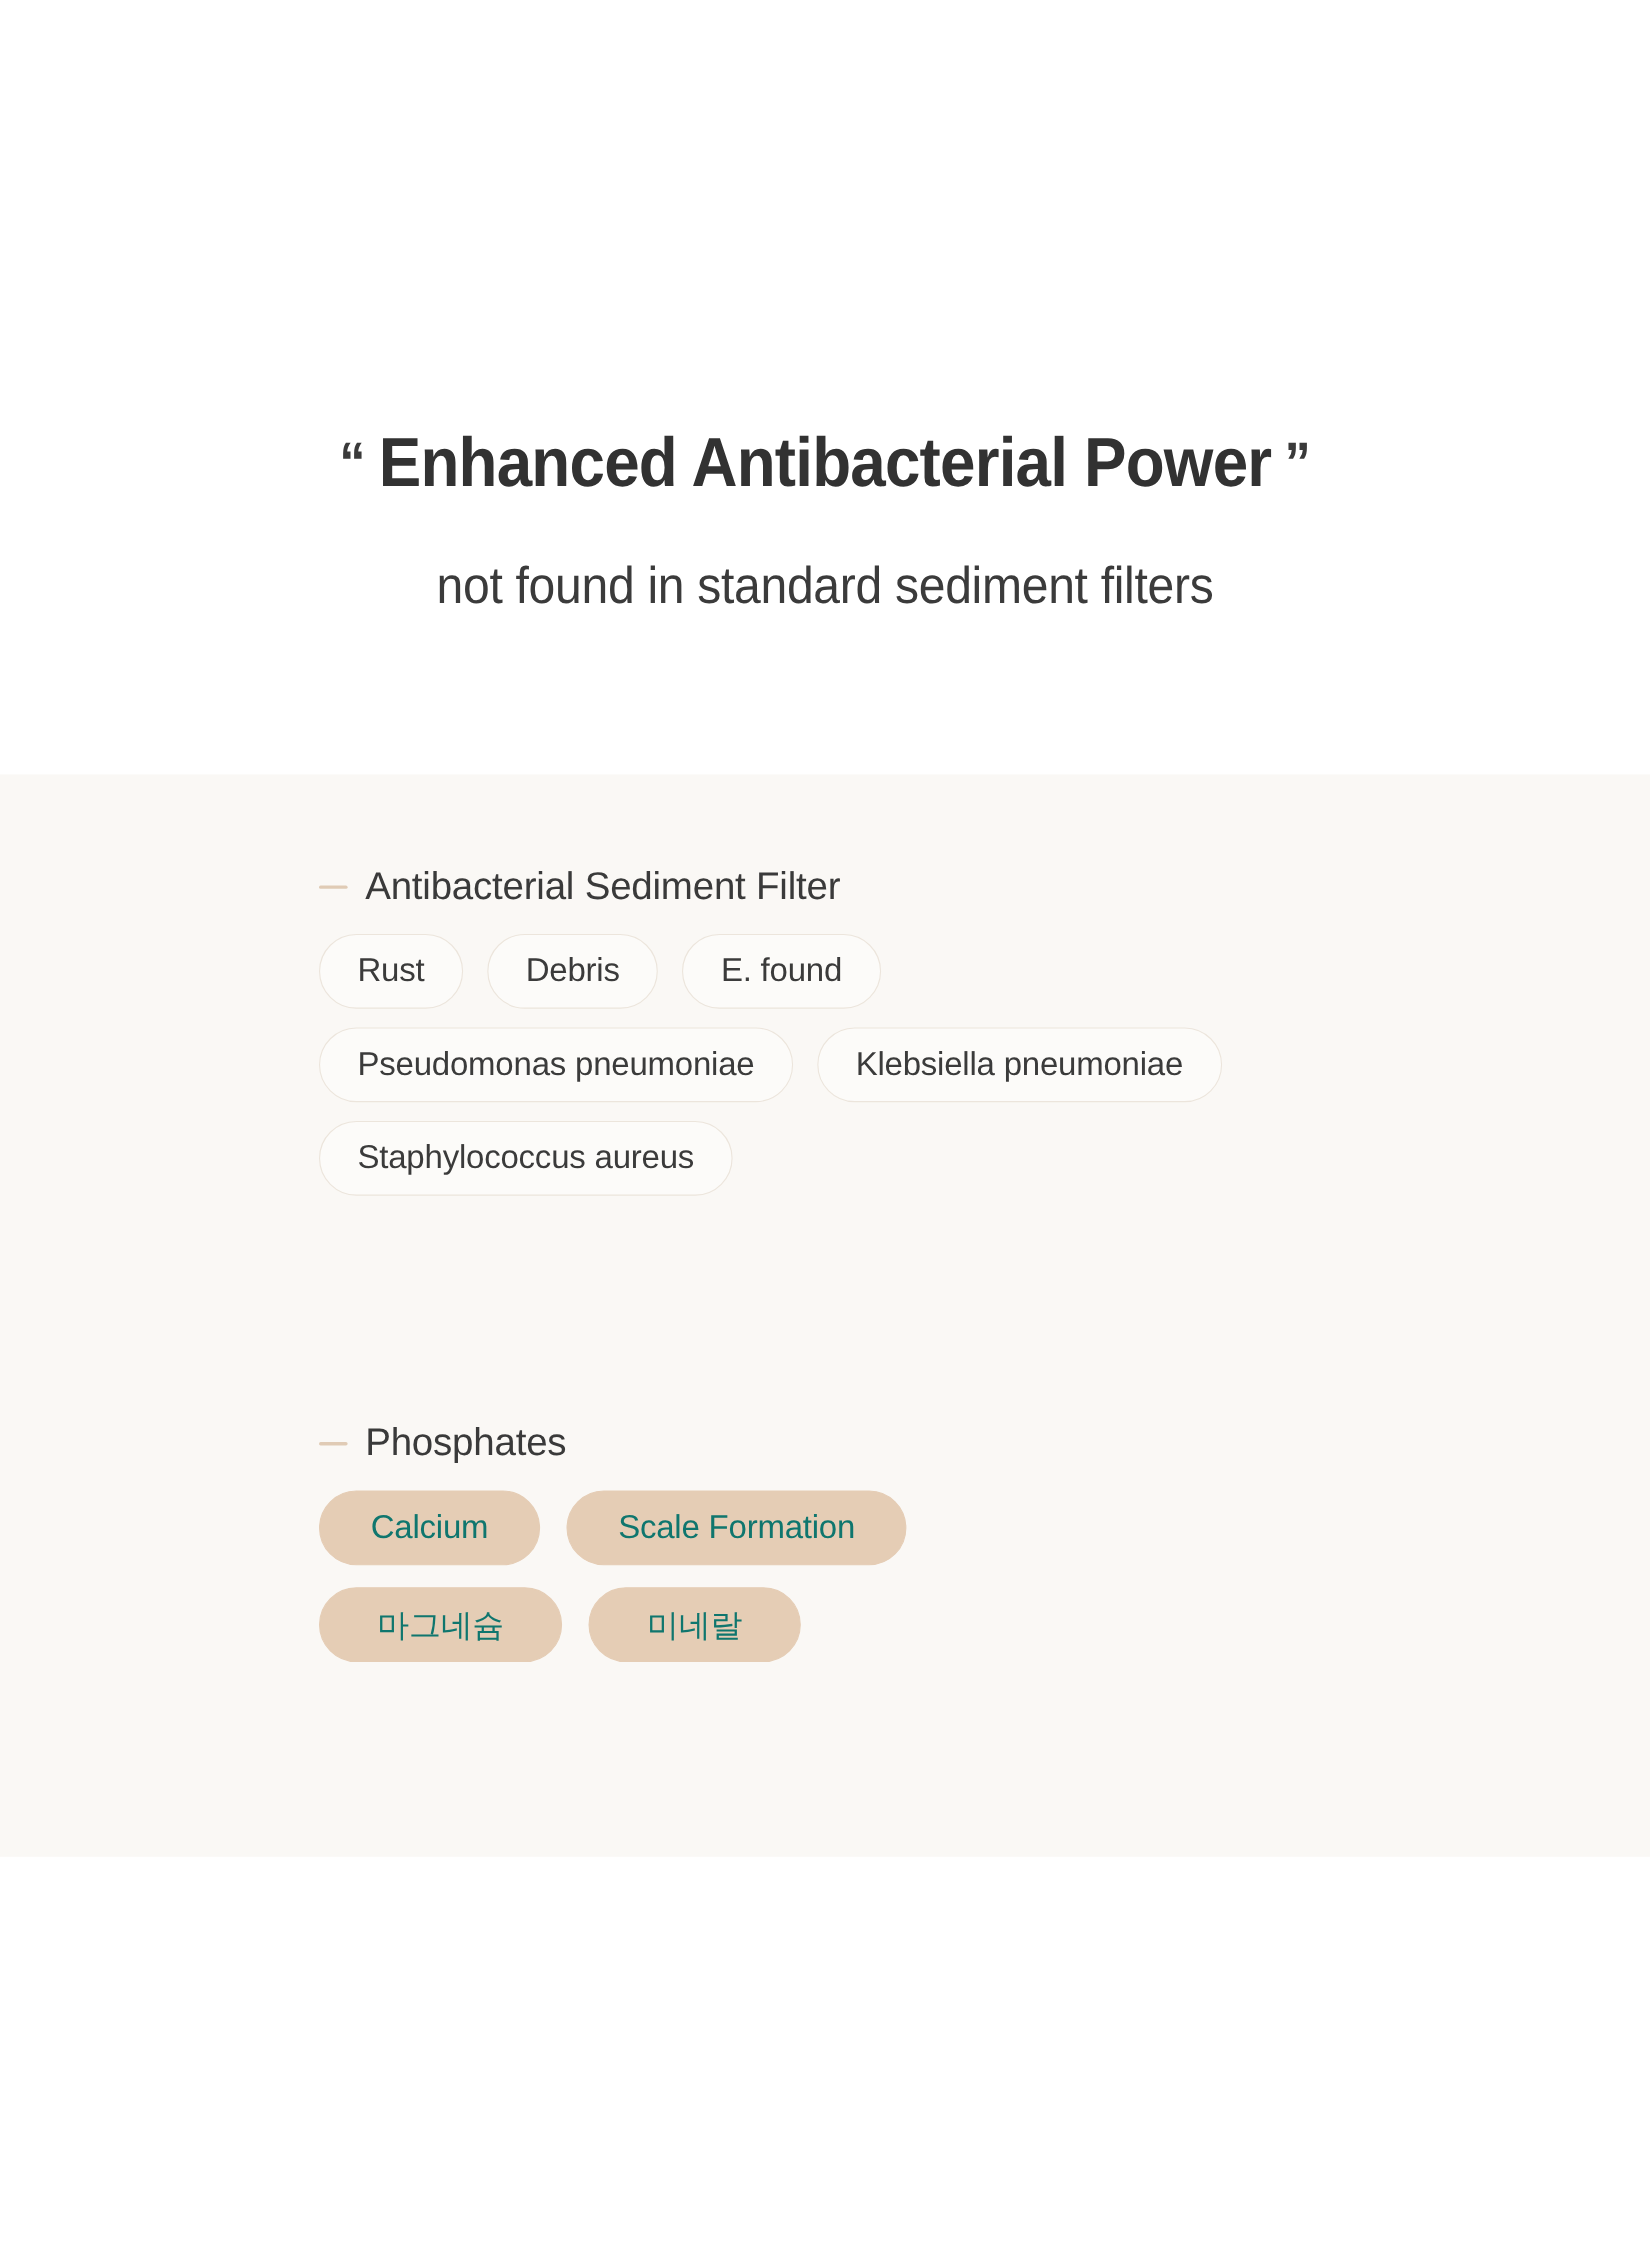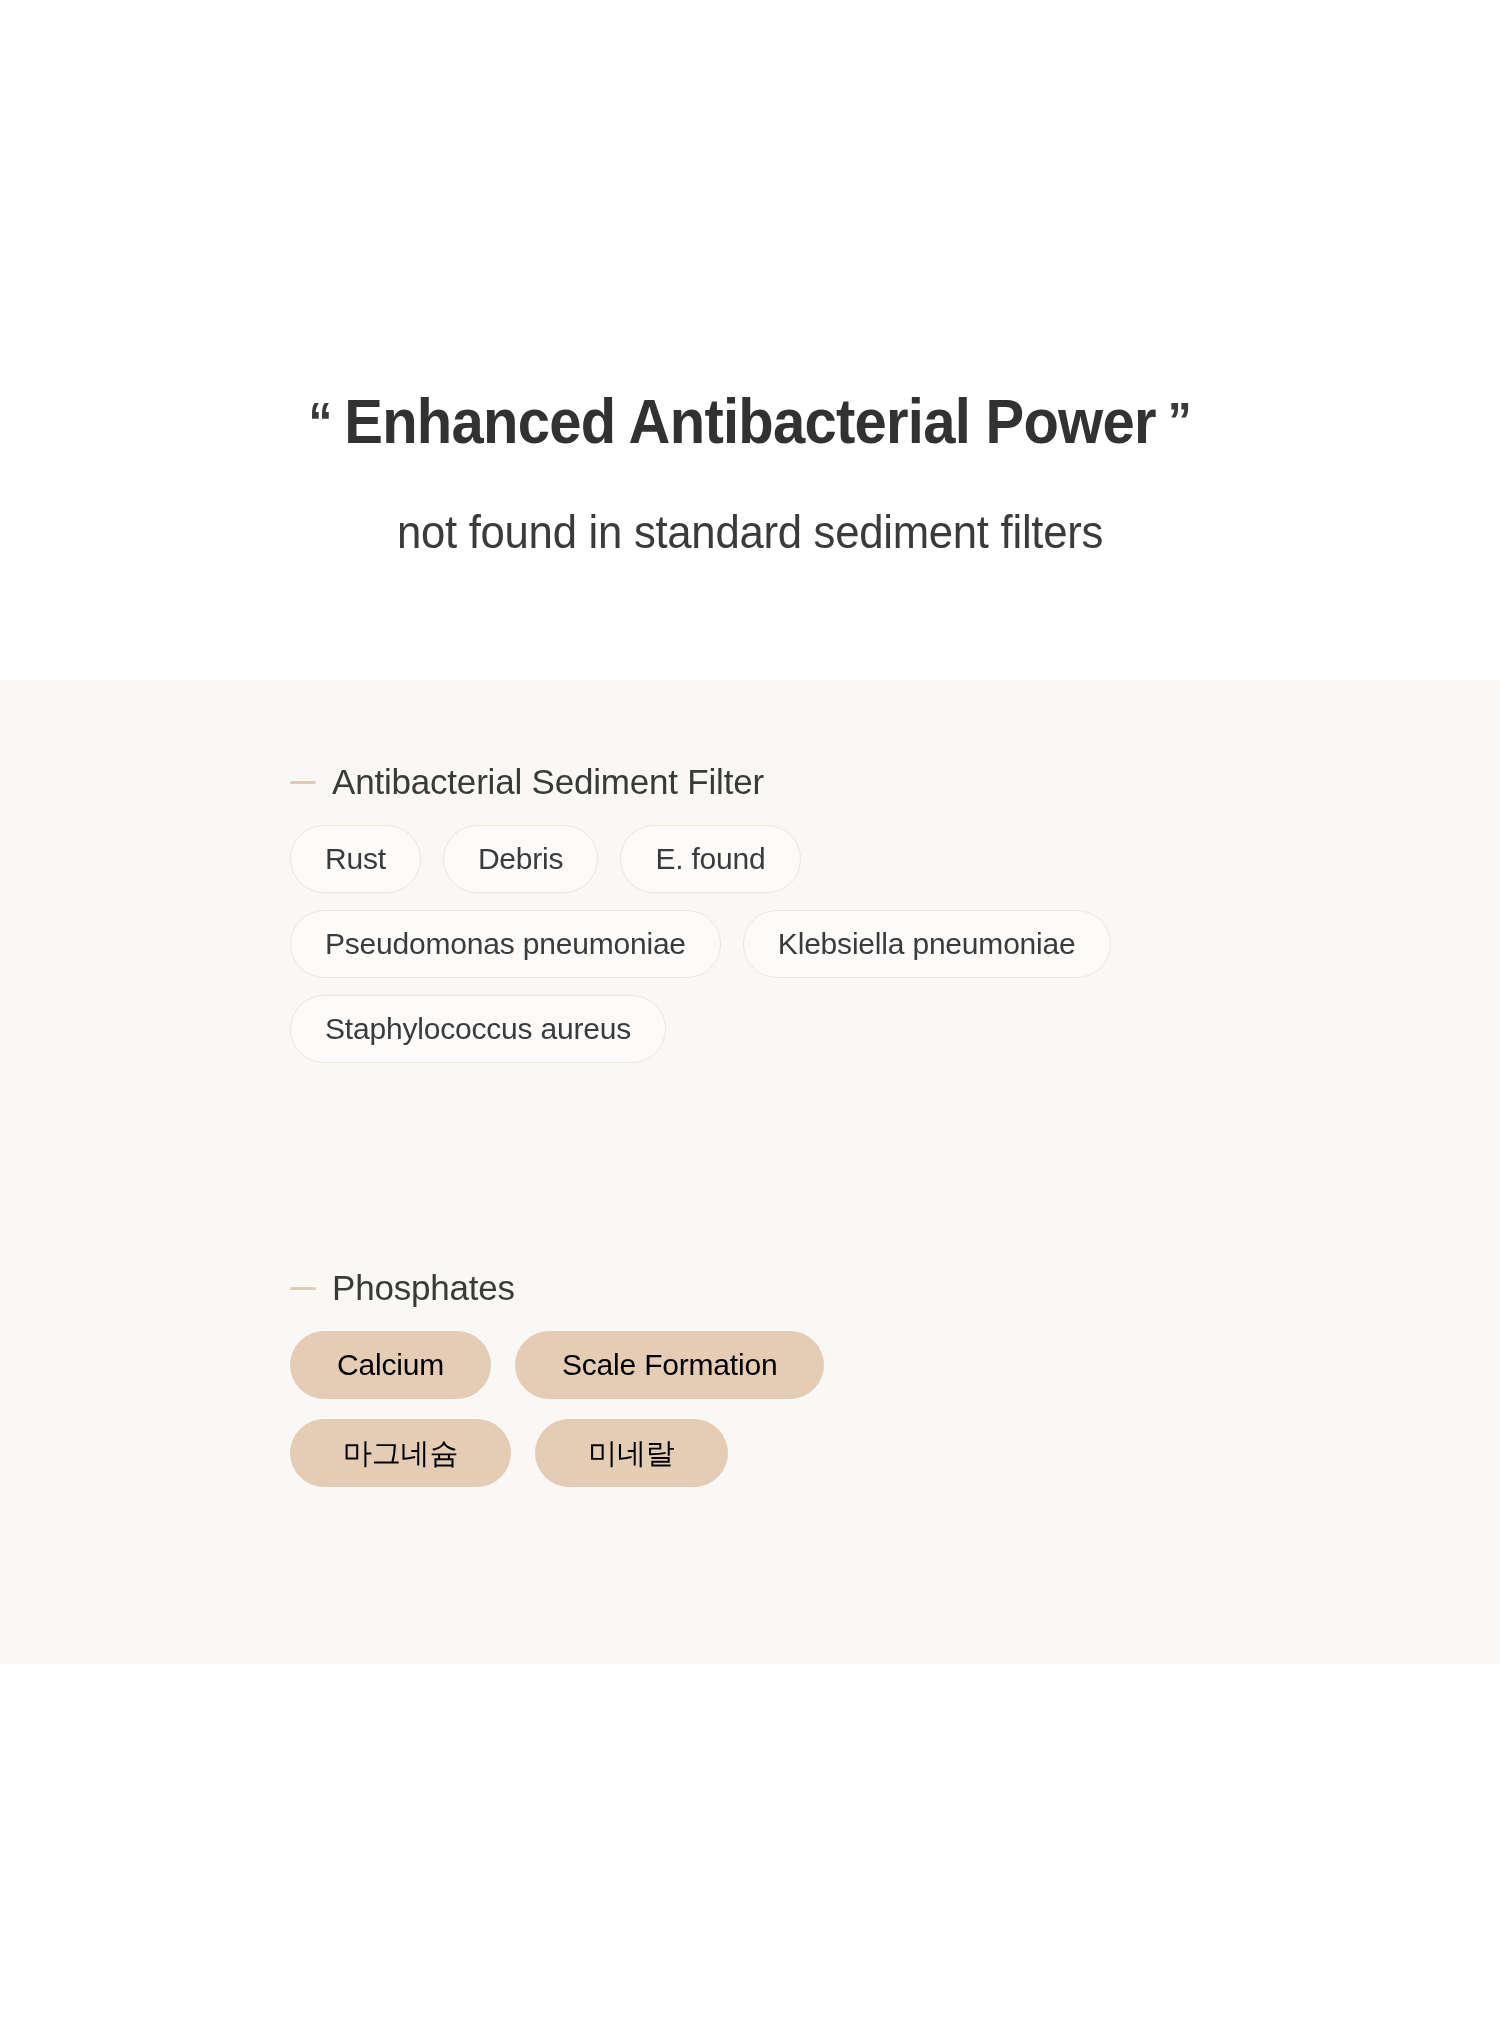--- a/index.html
+++ b/index.html
@@ -70,21 +70,21 @@
     font-weight: 300;
     color: #3b3b3b;
     letter-spacing: -0.3px;
     white-space: nowrap;
     transform: scaleX(0.93);
   }
 
   
   .band {
     position: absolute;
-    top: 680px;
+    top: 704px;
     left: 0;
     width: 1500px;
     height: 984px;
     background: #faf8f5;
   }
 
   .band-inner {
     position: absolute;
     top: 0;
     left: 290px;
@@ -154,21 +154,21 @@
 
   .pill.outline {
     background: #fcfbf9;
     border: 1px solid #ece5dc;
     color: #3b3b3b;
   }
 
   .pill.filled {
     background: #e5cdb5;
     border: 1px solid #e5cdb5;
-    color: #000000;
+    color: #0f766e;
   }
 
   .pill.filled.wide-pad { padding: 0 46px; }
 
   .pill.ko {
     font-family: "DejaVu Sans", "Liberation Sans", sans-serif;
     font-size: 29px;
     padding: 0 52px;
     height: 68px;
   }

